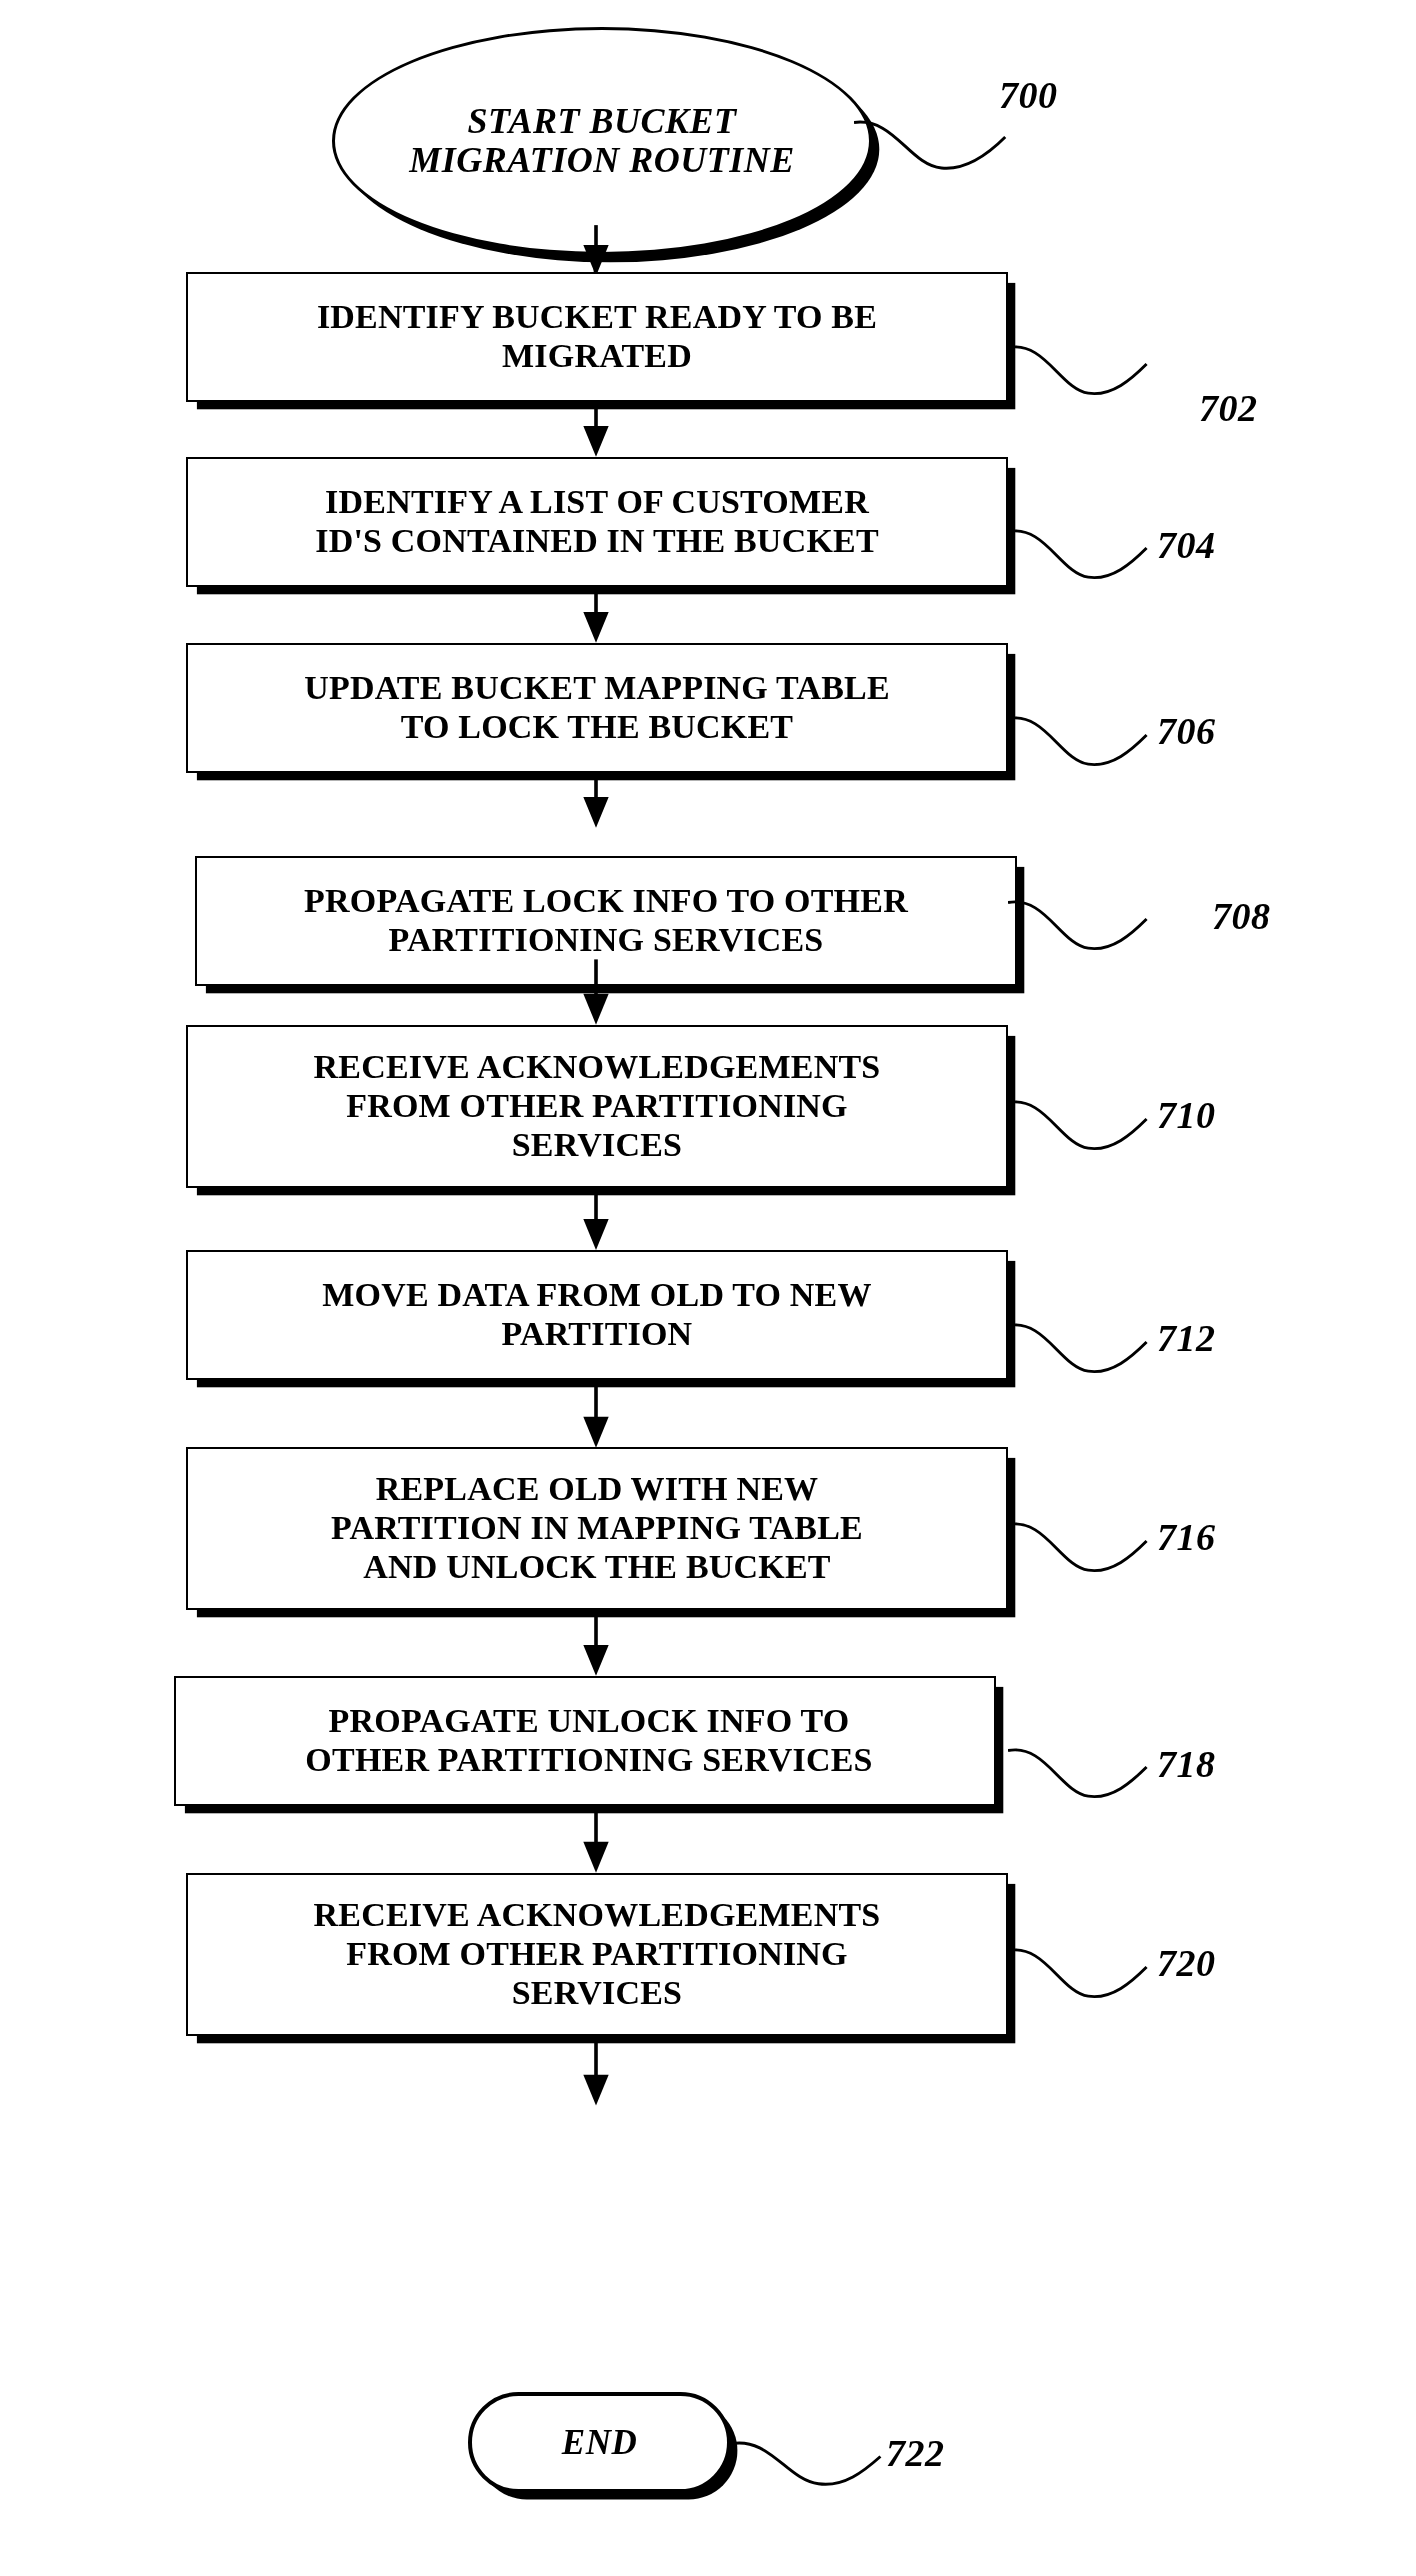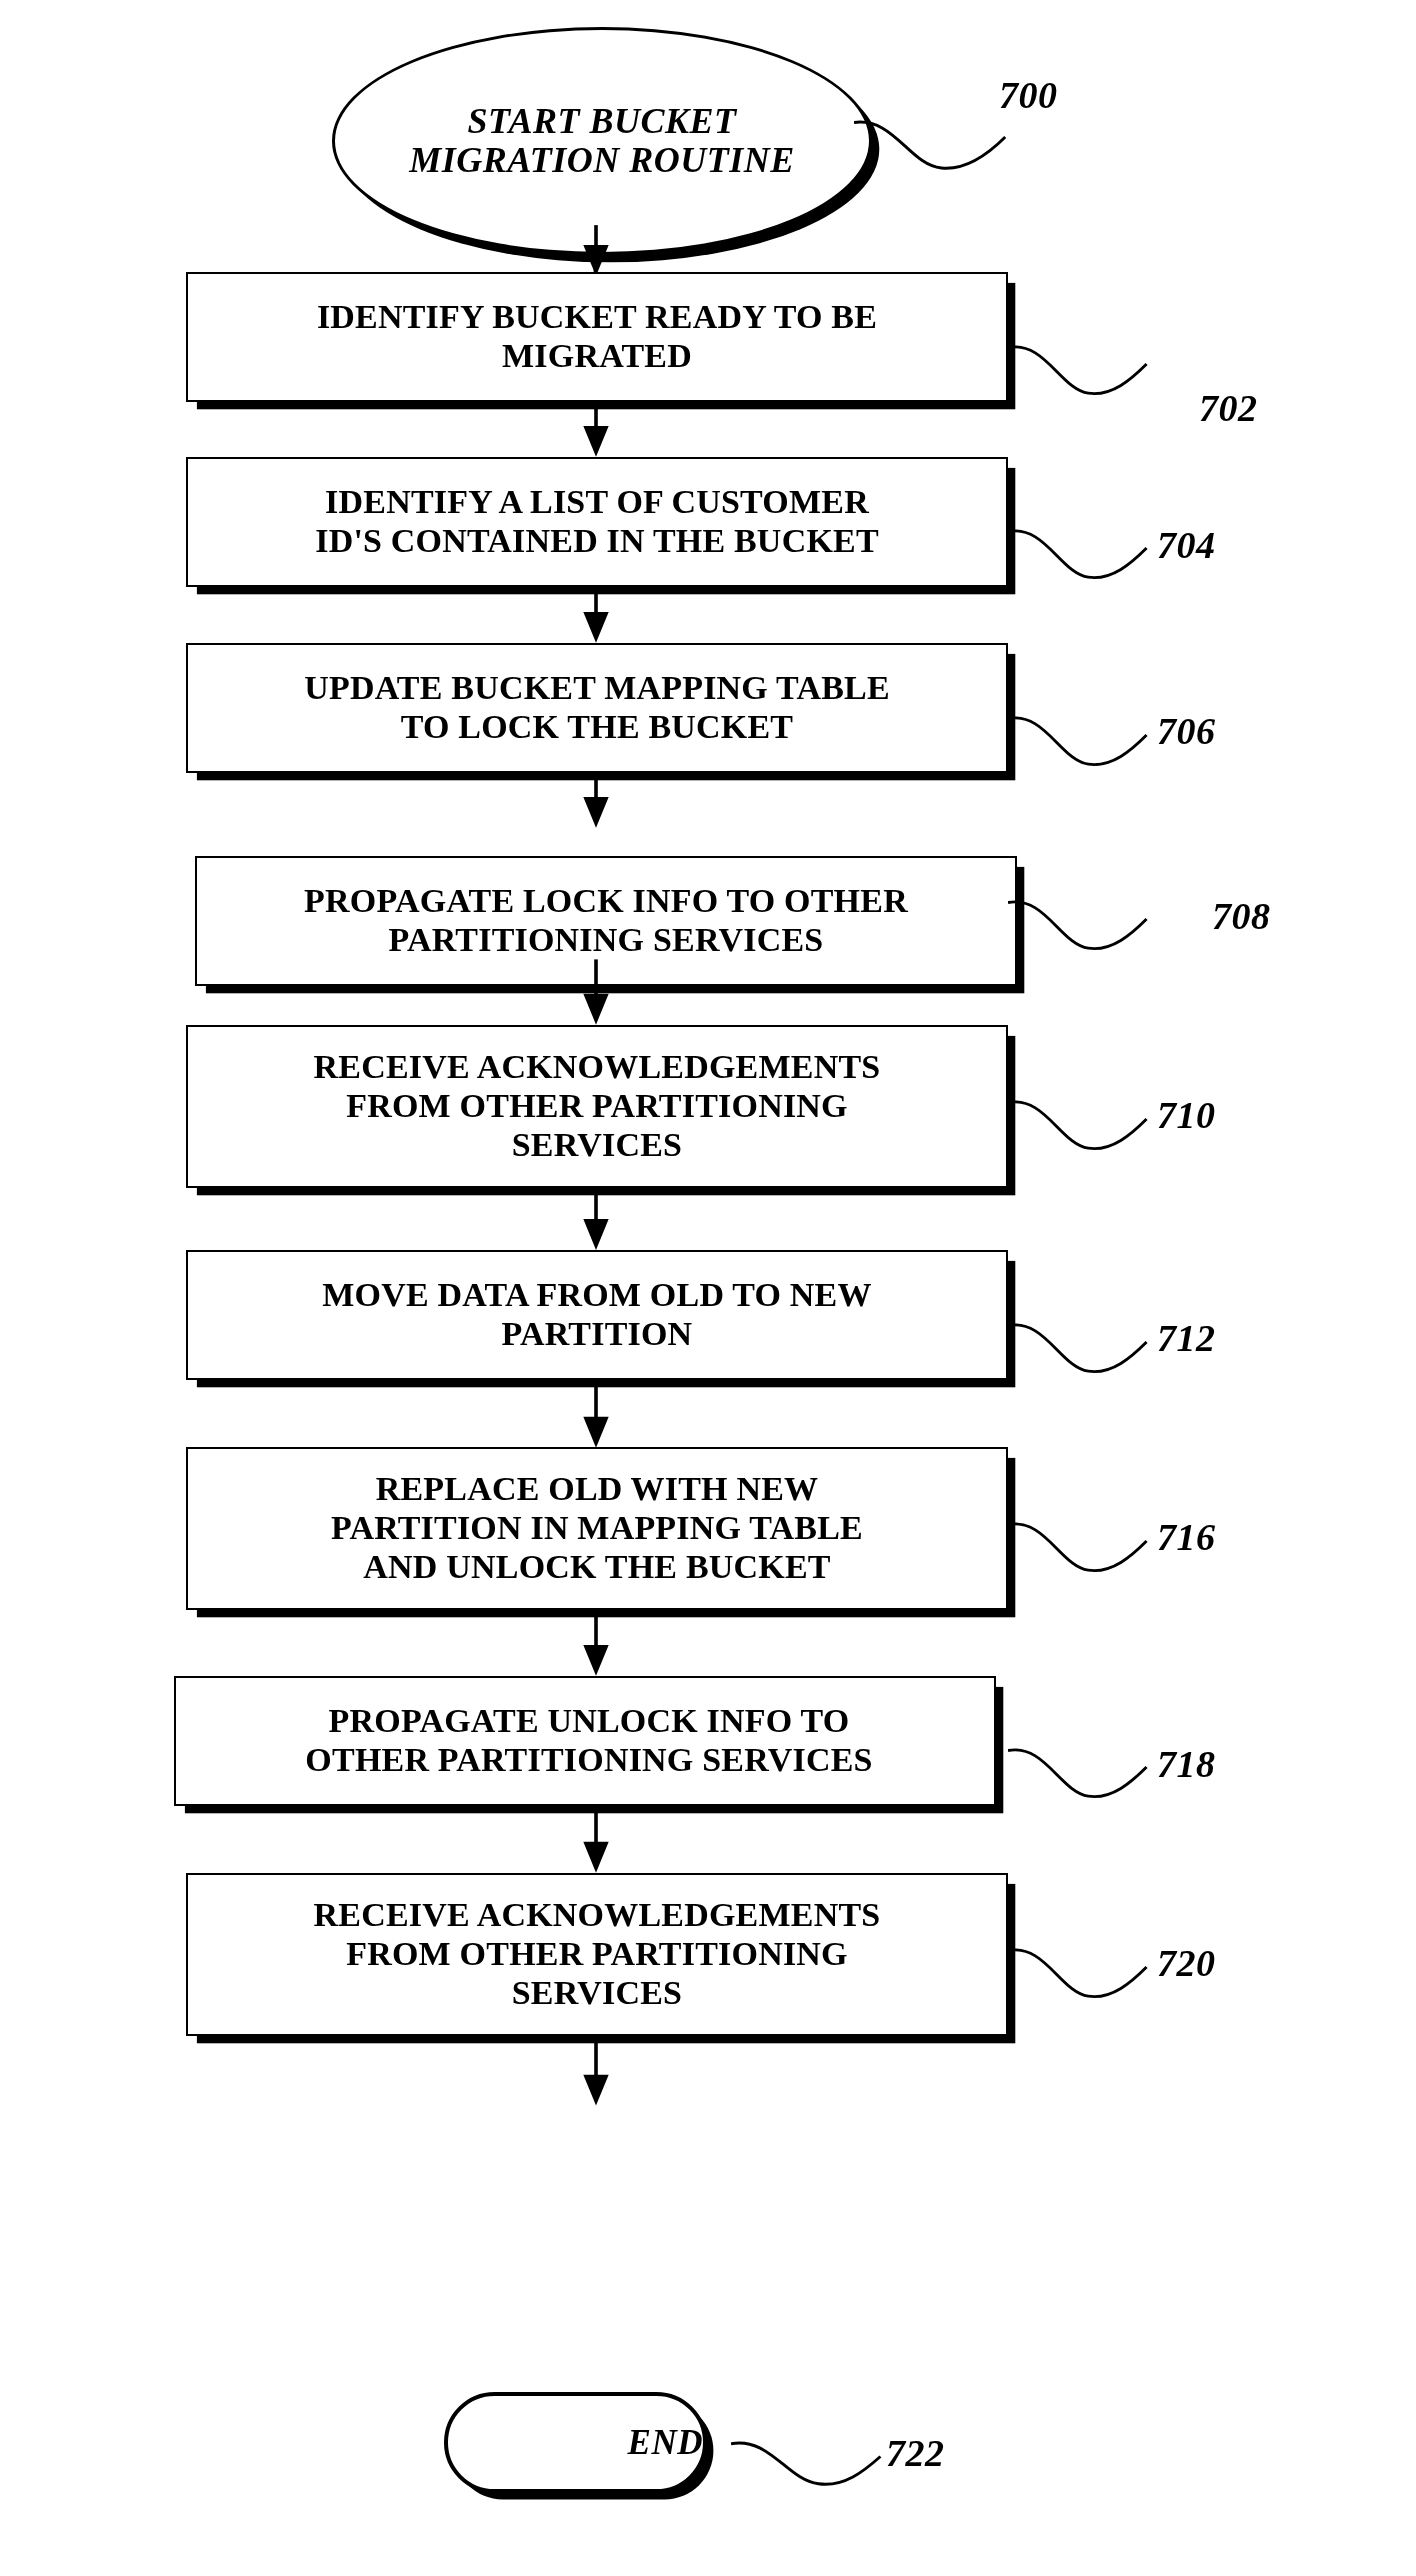--- a/index.html
+++ b/index.html
@@ -244,21 +244,21 @@
   <svg class="leader" style="left:1008px; top:1945px; width:155px; height:64px;" viewBox="0 0 170 70">
     <path d="M0,6 C40,-2 58,52 88,56 C114,60 136,40 152,24" fill="none" stroke="#000" stroke-width="3.2"></path>
   </svg>
   <div class="ref-num" style="left:1157px; top:1941px;">720</div>
 
   <svg class="connector" style="left:567px; top:2038px; width:58px; height:68px;" viewBox="0 0 64 74">
     <line x1="32" y1="0" x2="32" y2="64" stroke="#000" stroke-width="4"></line>
     <polygon points="18,40 46,40 32,74" fill="#000"></polygon>
   </svg>
 
-  <div class="terminal-end" style="left:444px; top:2392px; width:263px; height:101px;justify-content:flex-end;">
+  <div class="terminal-end" style="left:468px; top:2392px; width:263px; height:101px;">
     <div class="ttext">END</div>
   </div>
   <svg class="leader" style="left:731px; top:2438px; width:164px; height:57px;" viewBox="0 0 180 62">
     <path d="M0,6 C42,-2 62,46 96,50 C124,54 146,36 164,20" fill="none" stroke="#000" stroke-width="3.2"></path>
   </svg>
   <div class="ref-num" style="left:886px; top:2431px;">722</div>
 
   <svg class="leader" style="left:854px; top:117px; width:164px; height:62px;" viewBox="0 0 180 68">
     <path d="M0,6 C44,0 60,52 96,56 C124,59 148,40 166,22" fill="none" stroke="#000" stroke-width="3.2"></path>
   </svg>

